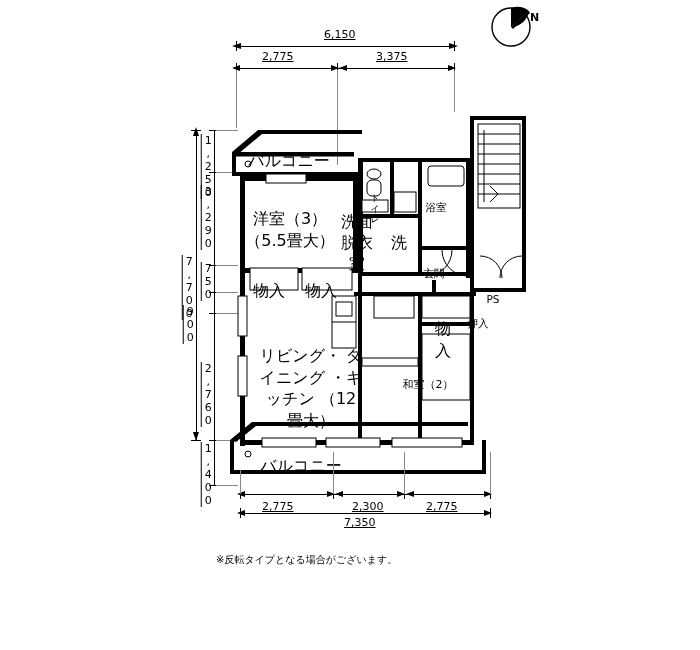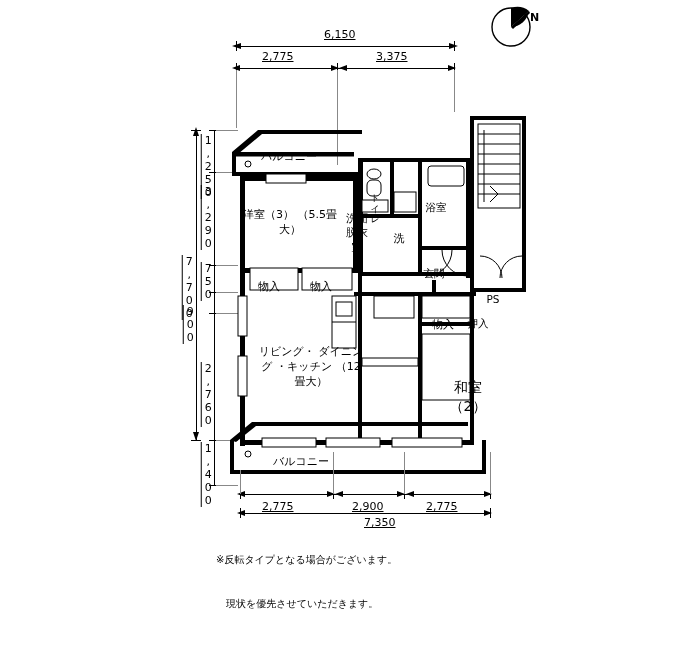--- a/index.html
+++ b/index.html
@@ -10,21 +10,21 @@
   }
   .stage{position:absolute;left:0;top:0;width:700px;height:650px;}
   .abs{position:absolute;}
   .txt{font-size:11px;line-height:1.25;white-space:pre;}
   .tiny{font-size:9px;}
   .dim{font-size:11px;text-decoration:underline;}
   .vert{writing-mode:vertical-rl;text-orientation:upright;}
   .line{position:absolute;background:#000;}
   .hl{height:1px;}
   .vl{width:1px;}
-  .room{position:absolute;text-align:center;font-size:11px;line-height:1.35;}
+  .room{position:absolute;text-align:center;font-size:16px;line-height:1.35;}
   .note{font-size:10px;line-height:1.6;}
   .code{font-size:11.5px;letter-spacing:.3px;}
   .compass{position:absolute;width:46px;height:46px;}
   svg{display:block;}
 </style>
 </head>
 <body>
 
 <div class="stage">
 
@@ -270,26 +270,26 @@
   <div class="room abs tiny" style="left:246px;top:280px;width:46px;">物入</div>
   <div class="room abs tiny" style="left:298px;top:280px;width:46px;">物入</div>
   <div class="room abs tiny" style="left:428px;top:318px;width:30px;">物入</div>
   <div class="room abs" style="left:458px;top:316px;width:40px;font-size:10.5px;">押入</div>
 
   <div class="room abs" style="left:258px;top:345px;width:106px;">リビング・
 ダイニング
 ・キッチン
 （12畳大）</div>
 
-  <div class="room abs" style="left:440px;top:378px;width:56px;font-size:14px;">和室（2）</div>
+  <div class="room abs" style="left:400px;top:378px;width:56px;font-size:11px;">和室（2）</div>
 
   <div class="room abs" style="left:256px;top:455px;width:90px;">バルコニー</div>
 
   <div class="abs txt dim" style="left:262px;top:500px;">2,775</div>
-  <div class="abs txt dim" style="left:352px;top:500px;">2,900</div>
+  <div class="abs txt dim" style="left:352px;top:500px;">2,300</div>
   <div class="abs txt dim" style="left:426px;top:500px;">2,775</div>
 
   <div class="line hl" style="left:240px;top:494px;width:250px;"></div>
   <div class="line vl" style="left:240px;top:489px;height:10px;"></div>
   <div class="line vl" style="left:333px;top:489px;height:10px;"></div>
   <div class="line vl" style="left:404px;top:489px;height:10px;"></div>
   <div class="line vl" style="left:490px;top:489px;height:10px;"></div>
   <div class="abs" style="left:236px;top:489px;">
       <svg width="12" height="10">
         <path d="M1 5 L9 2 L9 8 Z" fill="#000"></path>
@@ -314,37 +314,36 @@
       <svg width="12" height="10">
         <path d="M1 5 L9 2 L9 8 Z" fill="#000"></path>
       </svg>
     </div>
   <div class="abs" style="left:481px;top:489px;">
       <svg width="12" height="10">
         <path d="M11 5 L3 2 L3 8 Z" fill="#000"></path>
       </svg>
     </div>
 
-  <div class="abs txt dim" style="left:344px;top:516px;margin-left:20px;">7,350</div>
+  <div class="abs txt dim" style="left:344px;top:516px;">7,350</div>
   <div class="line hl" style="left:240px;top:513px;width:250px;"></div>
   <div class="line vl" style="left:240px;top:508px;height:10px;"></div>
   <div class="line vl" style="left:490px;top:508px;height:10px;"></div>
   <div class="abs" style="left:236px;top:508px;">
       <svg width="12" height="10">
         <path d="M1 5 L9 2 L9 8 Z" fill="#000"></path>
       </svg>
     </div>
   <div class="abs" style="left:481px;top:508px;">
       <svg width="12" height="10">
         <path d="M11 5 L3 2 L3 8 Z" fill="#000"></path>
       </svg>
     </div>
 
   <div class="line vl" style="left:240px;top:470px;height:24px;background:#888;"></div>
   <div class="line vl" style="left:333px;top:452px;height:42px;background:#888;"></div>
   <div class="line vl" style="left:404px;top:452px;height:42px;background:#888;"></div>
   <div class="line vl" style="left:490px;top:452px;height:42px;background:#888;"></div>
 
   <div class="abs note" style="left:216px;top:552px;">※反転タイプとなる場合がございます。</div>
-  <div class="abs note" style="left:216px;top:596px;">　現状を優先させていただきます。</div>
 
 
 </div>
 
 </body></html>

